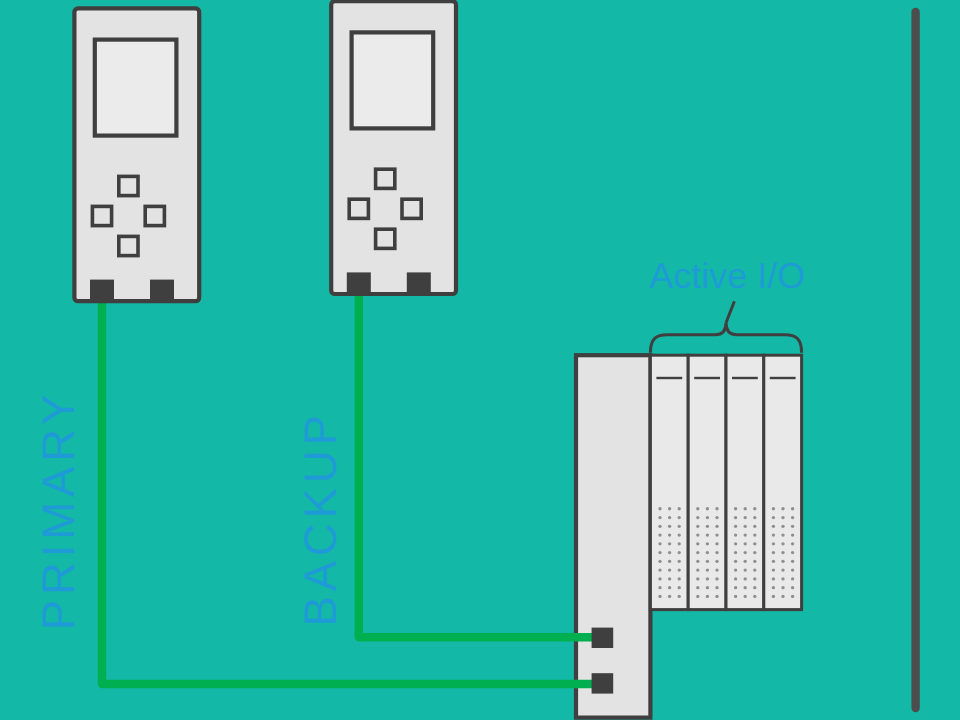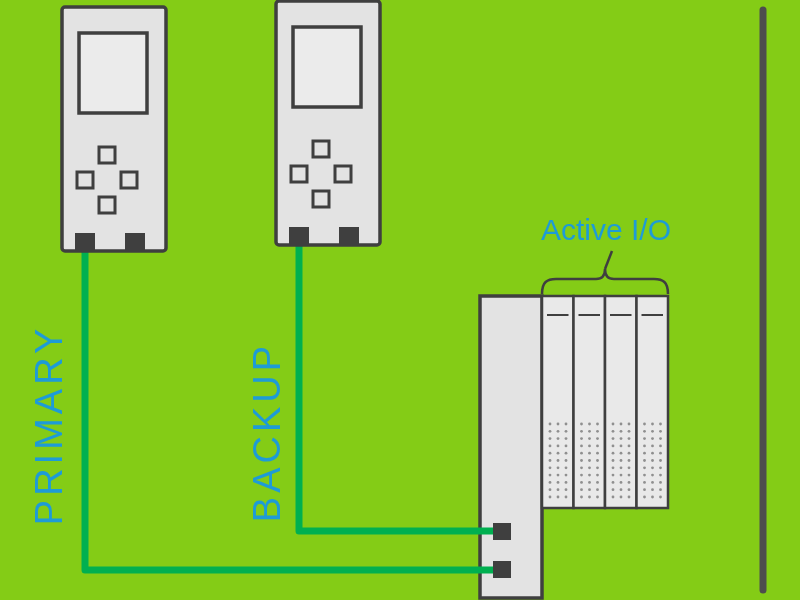--- a/index.html
+++ b/index.html
@@ -1,20 +1,20 @@
 <!DOCTYPE html>
 <html><head>
 <meta charset="utf-8">
 <style>
   html, body { margin: 0; padding: 0; background: #ffffff; }
   #stage {
     position: relative;
     width: 800px;
     height: 600px;
-    background: #84cc16;
+    background: #14b8a6;
     overflow: hidden;
     font-family: "Liberation Sans", sans-serif;
   }
   svg { display: block; }
   .dev    { fill: #E3E3E3; stroke: #3F3F3F; stroke-width: 3.5; }
   .screen { fill: #EBEBEB; stroke: #3F3F3F; stroke-width: 3.5; }
   .key    { fill: #E3E3E3; stroke: #3F3F3F; stroke-width: 3; }
   .port   { fill: #3F3F3F; stroke: none; }
   .base   { fill: #E3E3E3; stroke: #3F3F3F; stroke-width: 3.5; }
   .module { fill: #E9E9E9; stroke: #3F3F3F; stroke-width: 2.5; }

